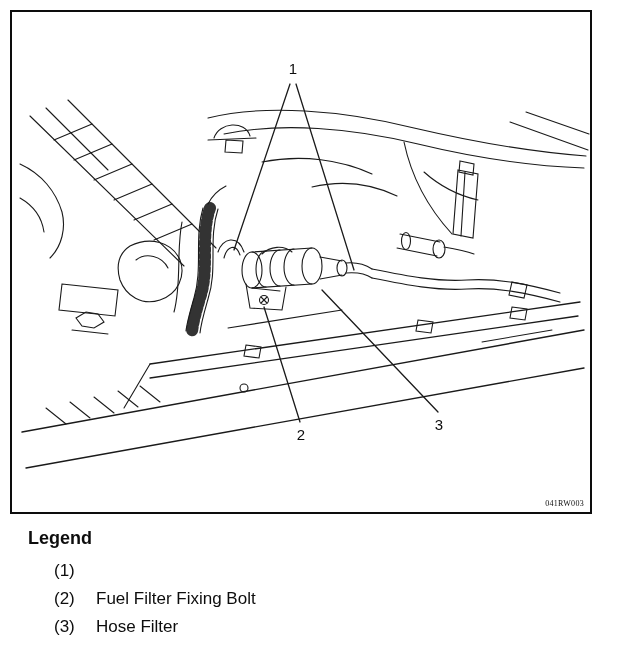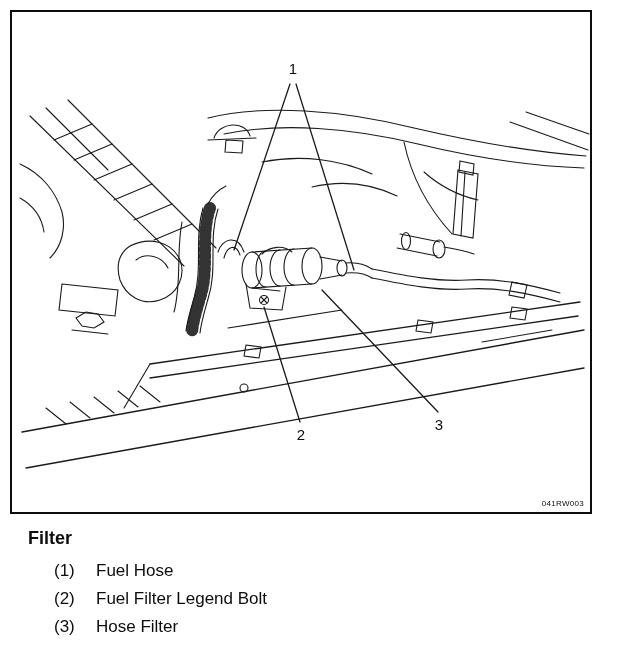--- a/index.html
+++ b/index.html
@@ -39,20 +39,21 @@
   .callout-1 { left: 272px; top: 49px; }
   .callout-2 { left: 280px; top: 415px; }
   .callout-3 { left: 418px; top: 405px; }
   .ref-code {
     position: absolute;
     right: 6px;
     bottom: 4px;
     font-size: 8px;
     letter-spacing: 0.3px;
     color: #0d0d0d;
+    font-family: Liberation Serif, serif;
   }
   .legend {
     position: absolute;
     left: 28px;
     top: 528px;
     width: 560px;
   }
   .legend-title {
     font-size: 18px;
     font-weight: 700;
@@ -202,30 +203,29 @@
     </svg>
 
     <span class="callout callout-1">1</span>
     <span class="callout callout-2">2</span>
     <span class="callout callout-3">3</span>
 
     <span class="ref-code">041RW003</span>
   </div>
 
   <div class="legend">
-    <div class="legend-title">Filter</div>
+    <div class="legend-title">Legend</div>
 
     <div class="legend-row">
       <span class="legend-num">(1)</span>
-      <span class="legend-label">Fuel Hose</span>
     </div>
 
     <div class="legend-row">
       <span class="legend-num">(2)</span>
-      <span class="legend-label">Fuel Filter Legend Bolt</span>
+      <span class="legend-label">Fuel Filter Fixing Bolt</span>
     </div>
 
     <div class="legend-row">
       <span class="legend-num">(3)</span>
       <span class="legend-label">Hose Filter</span>
     </div>
   </div>
 
 </div>
 

